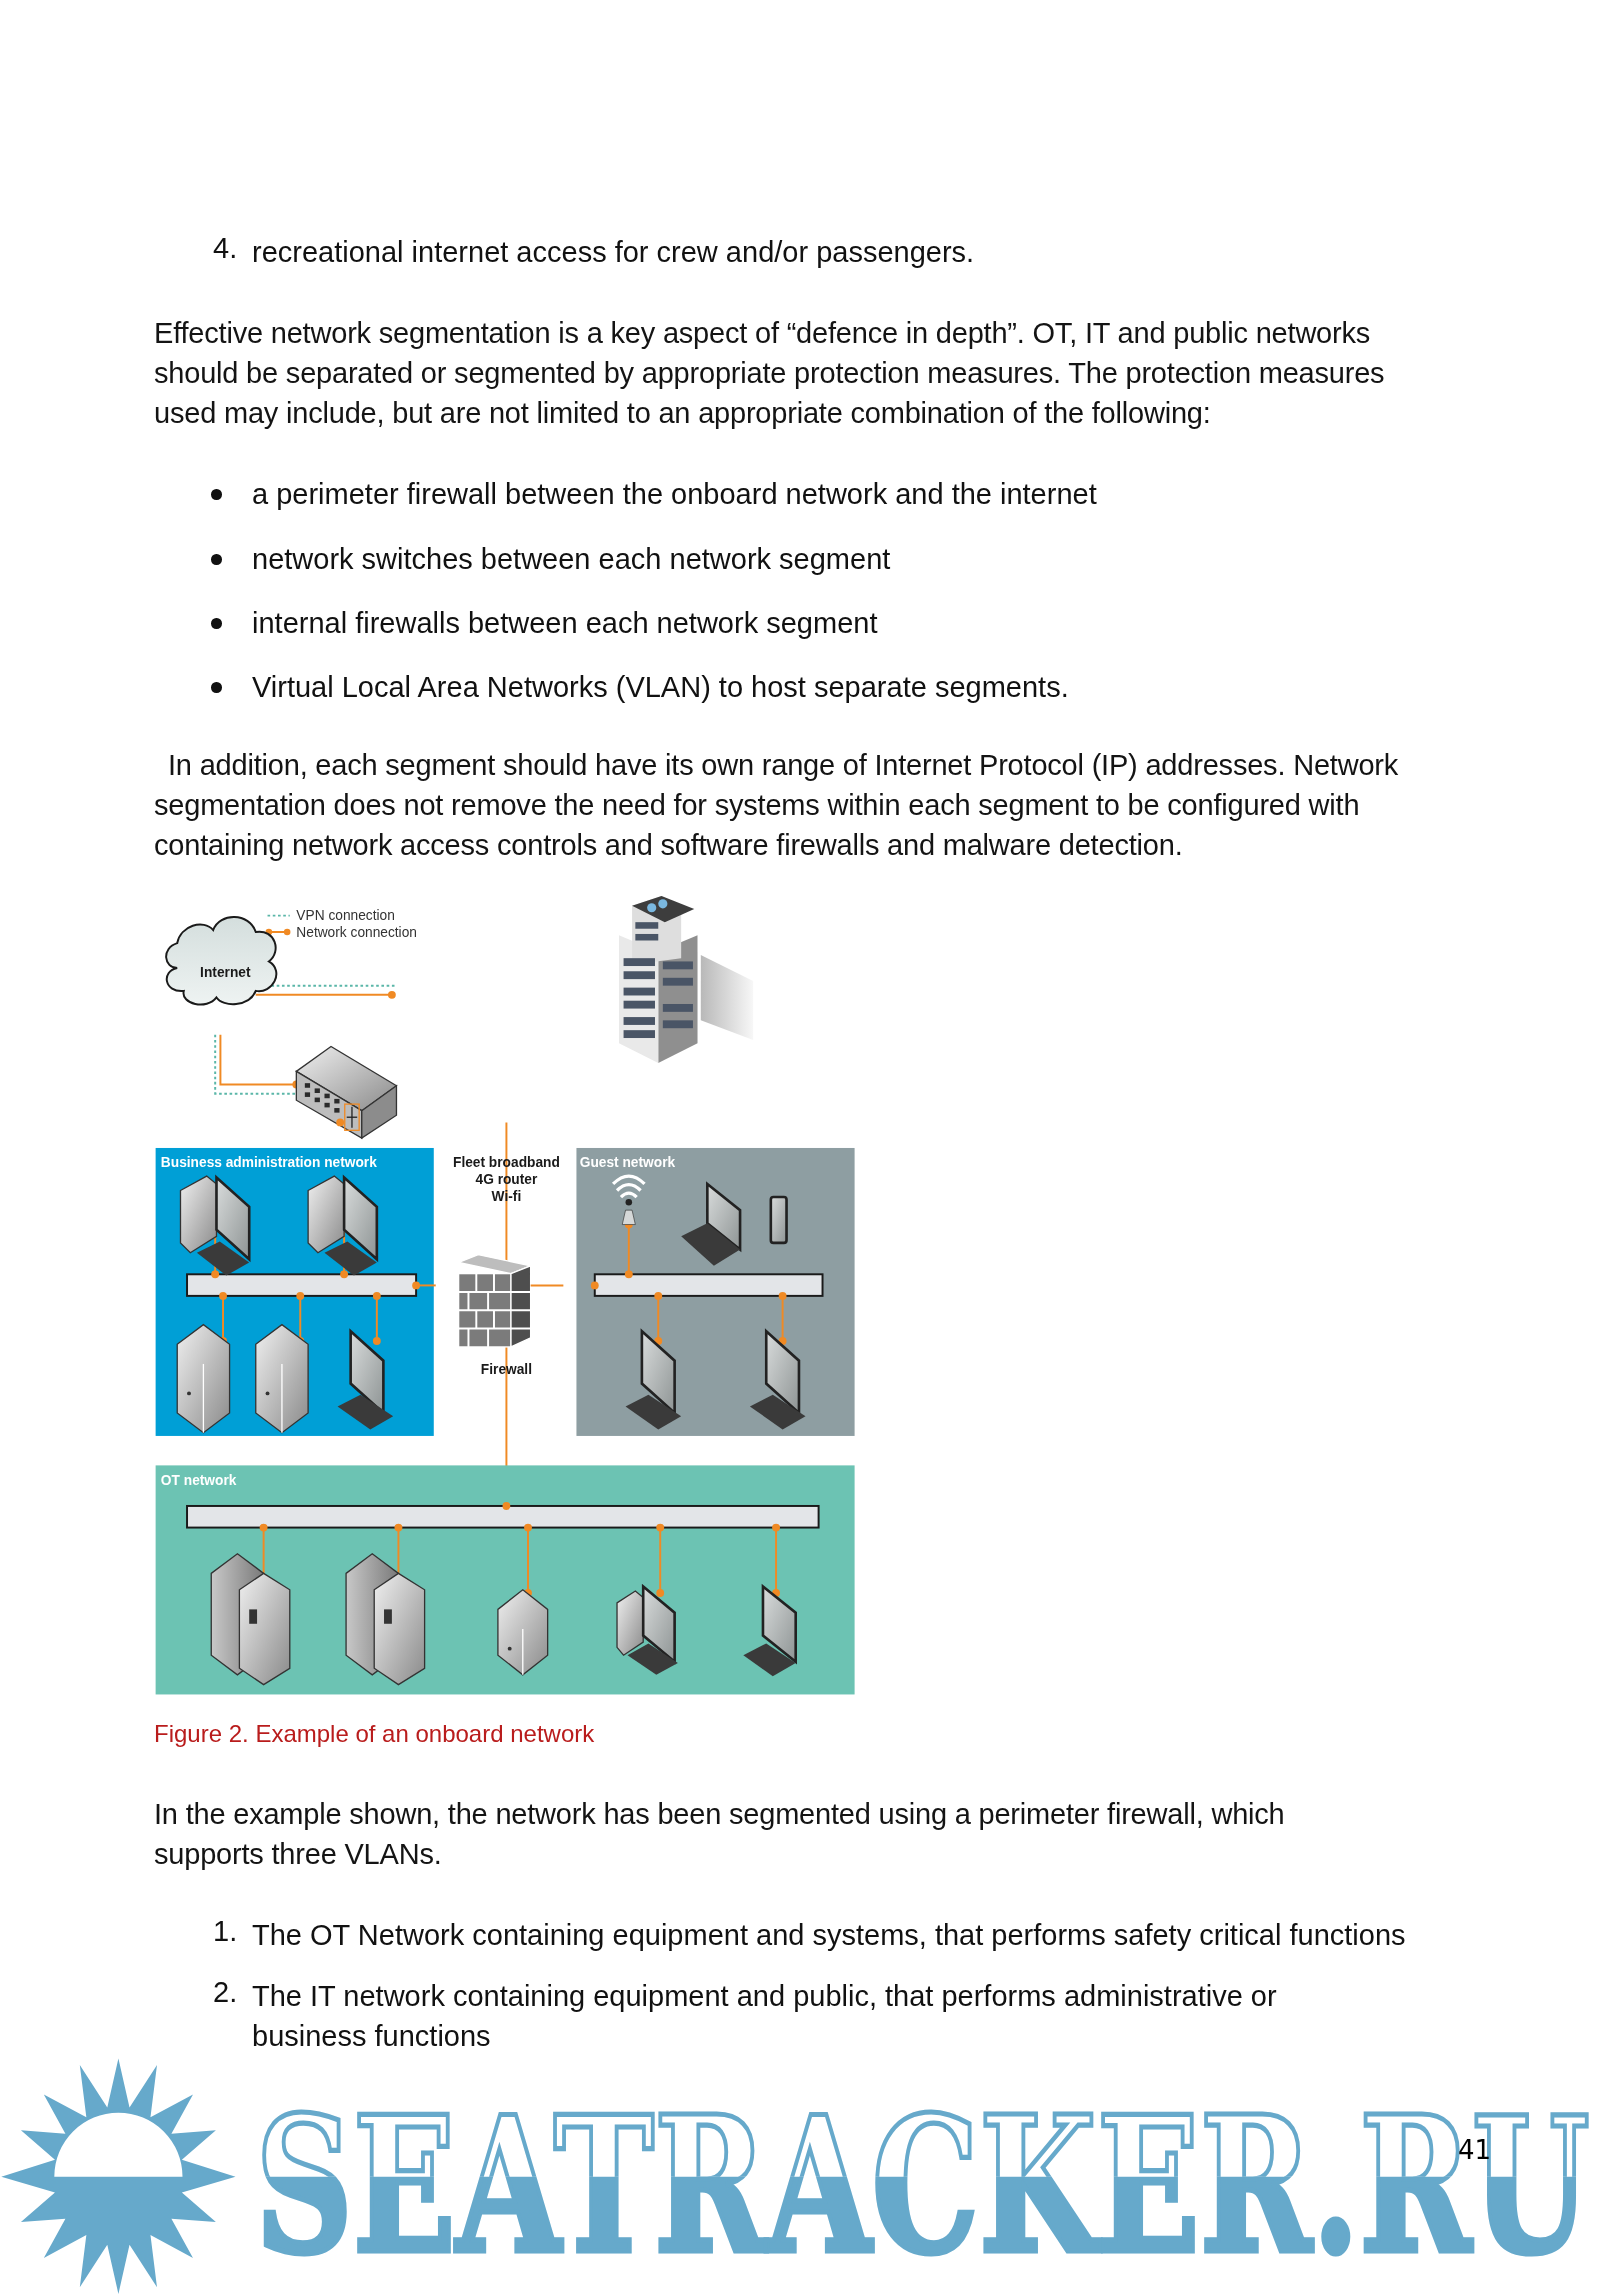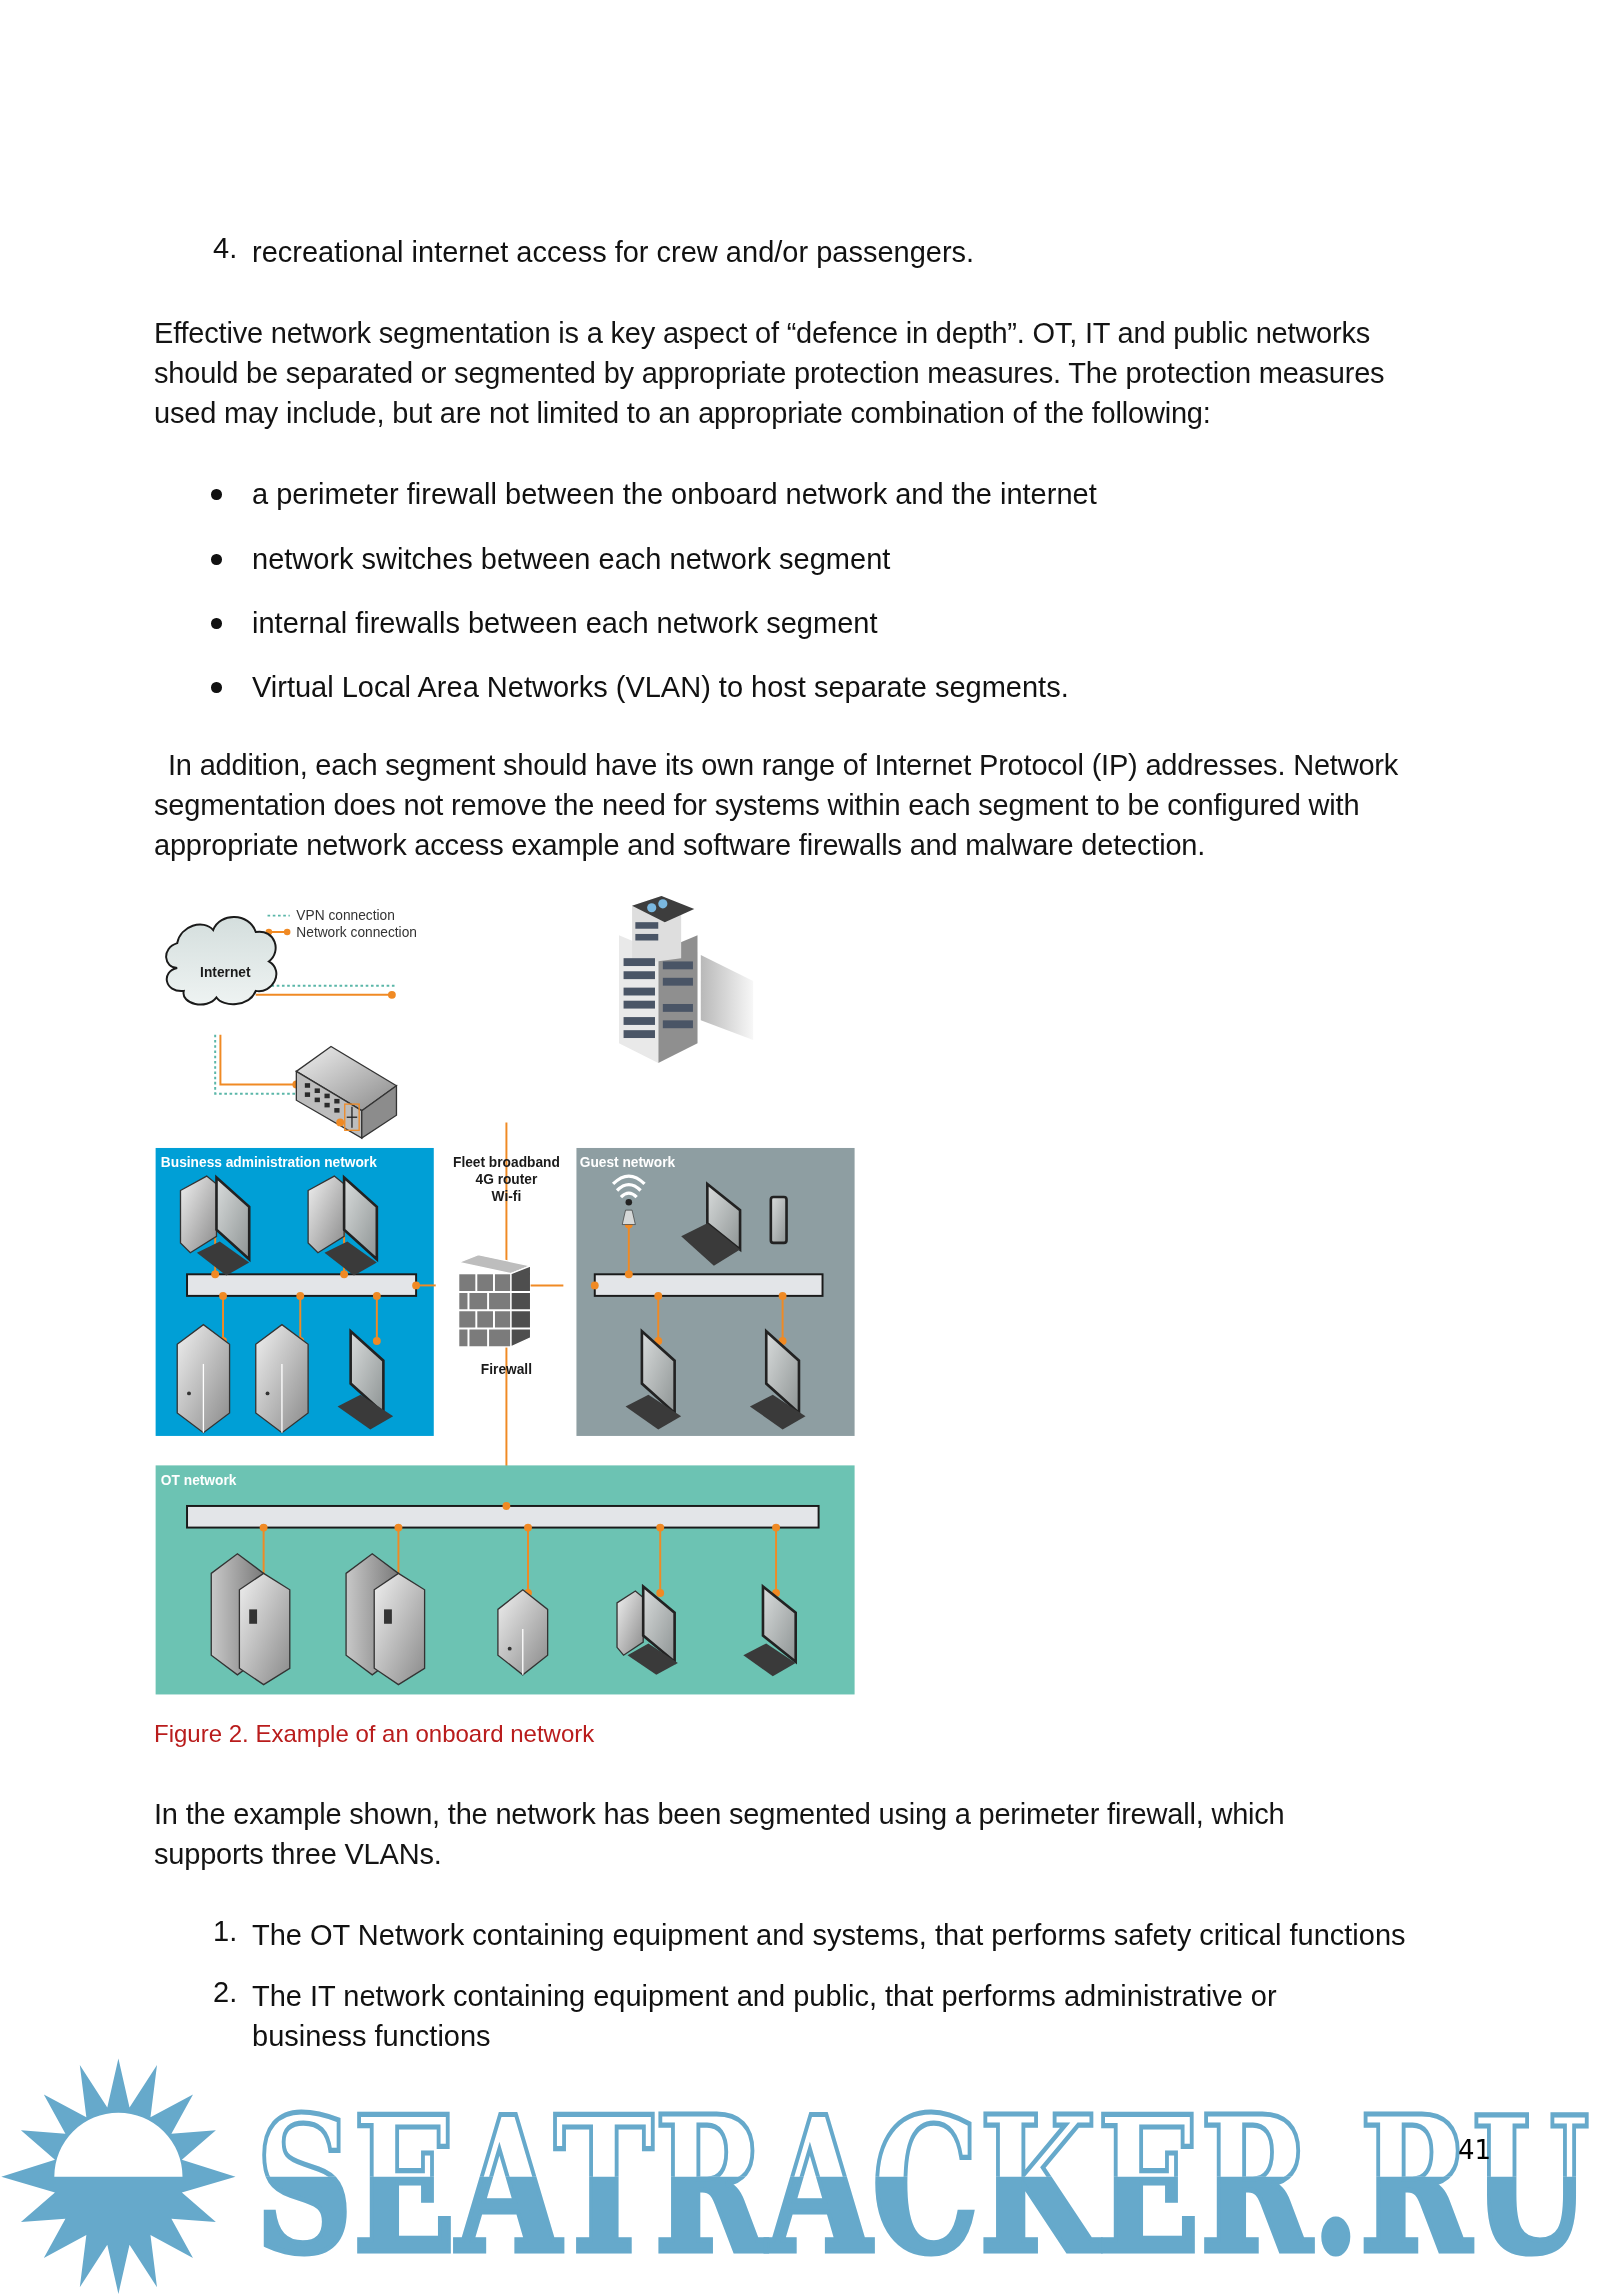--- a/index.html
+++ b/index.html
@@ -35,21 +35,21 @@
   <span class="item" style="top:539px;">network switches between each network segment</span>
   <span class="bullet" style="top:618px;"></span>
   <span class="item" style="top:603px;">internal firewalls between each network segment</span>
   <span class="bullet" style="top:682px;"></span>
   <span class="item" style="top:667px;">Virtual Local Area Networks (VLAN) to host separate segments.</span>
 </div>
 
 <div>
   <div class="txt" style="left:168px;top:745px;">In addition, each segment should have its own range of Internet Protocol (IP) addresses. Network</div>
   <div class="txt" style="left:154px;top:785px;">segmentation does not remove the need for systems within each segment to be configured with</div>
-  <div class="txt" style="left:154px;top:825px;">appropriate network access example and software firewalls and malware detection.</div>
+  <div class="txt" style="left:154px;top:825px;">containing network access controls and software firewalls and malware detection.</div>
 </div>
 
 <svg id="figure" viewBox="0 0 1100 1230" xmlns="http://www.w3.org/2000/svg">
   <defs>
     <linearGradient id="cloudGrad" x1="0" y1="0" x2="0" y2="1">
       <stop offset="0" stop-color="#d4dedd"></stop>
         <stop offset="1" stop-color="#eef3f2"></stop>
     </linearGradient>
     <linearGradient id="metal" x1="0" y1="0" x2="1" y2="1">
       <stop offset="0" stop-color="#f0f0f0"></stop>

